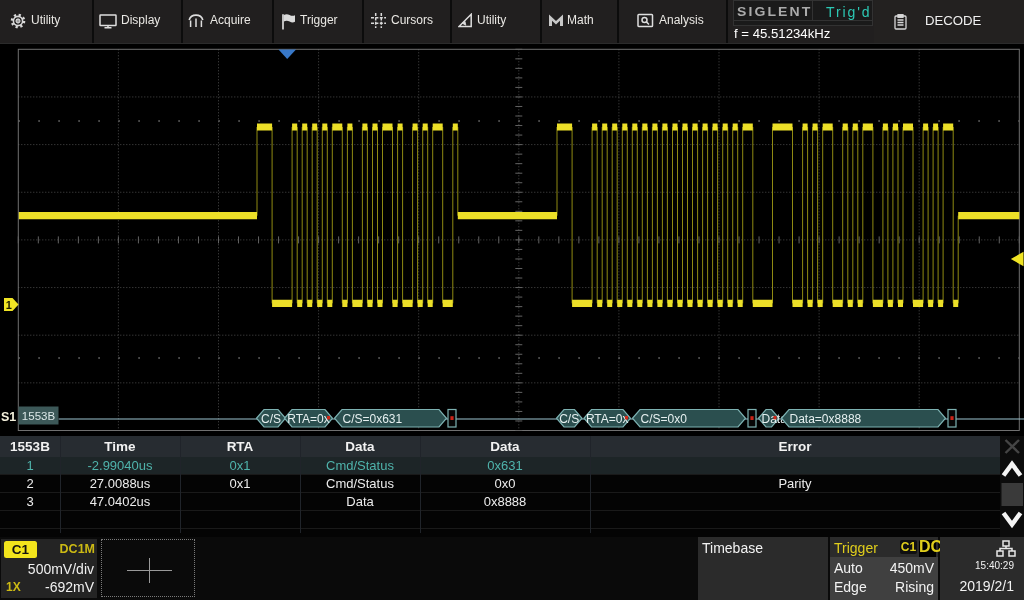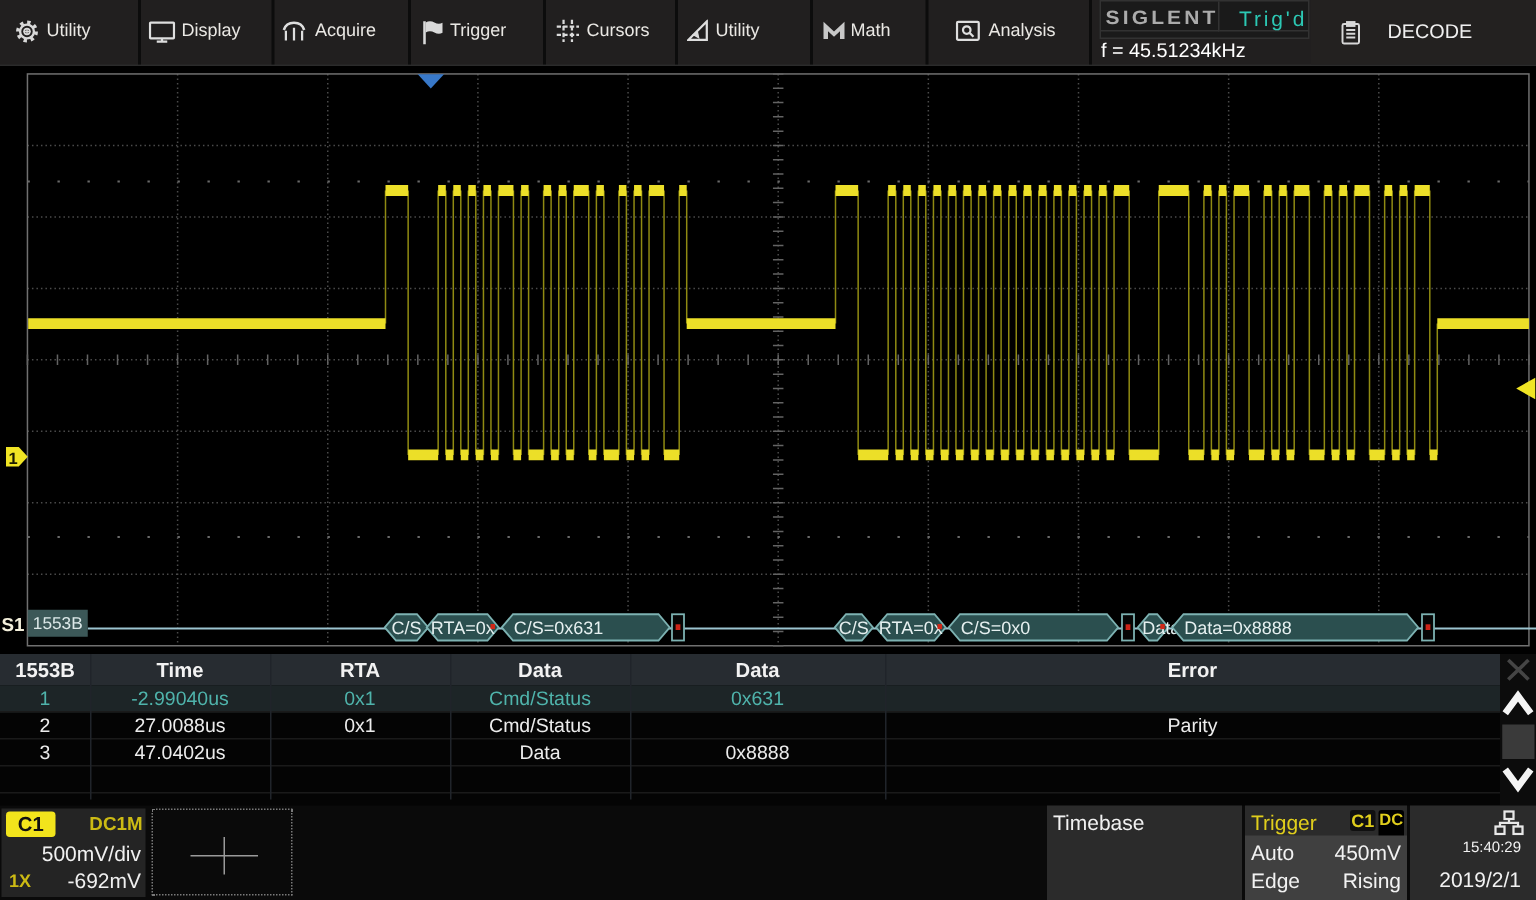--- a/index.html
+++ b/index.html
@@ -147,20 +147,21 @@
 <div class="tc" style="left:0px;top:21px;width:60px;height:18px;line-height:18px;color:#4fb3ab">1</div>
 <div class="tc" style="left:60px;top:21px;width:120px;height:18px;line-height:18px;color:#4fb3ab">-2.99040us</div>
 <div class="tc" style="left:180px;top:21px;width:120px;height:18px;line-height:18px;color:#4fb3ab">0x1</div>
 <div class="tc" style="left:300px;top:21px;width:120px;height:18px;line-height:18px;color:#4fb3ab">Cmd/Status</div>
 <div class="tc" style="left:420px;top:21px;width:170px;height:18px;line-height:18px;color:#4fb3ab">0x631</div>
 <div style="position:absolute;left:0;top:39px;width:1000px;height:18px;border-bottom:1px solid #1a1a1a"></div>
 <div class="tc" style="left:0px;top:39px;width:60px;height:18px;line-height:18px;color:#ececec">2</div>
 <div class="tc" style="left:60px;top:39px;width:120px;height:18px;line-height:18px;color:#ececec">27.0088us</div>
 <div class="tc" style="left:180px;top:39px;width:120px;height:18px;line-height:18px;color:#ececec">0x1</div>
 <div class="tc" style="left:300px;top:39px;width:120px;height:18px;line-height:18px;color:#ececec">Cmd/Status</div>
+<div class="tc" style="left:420px;top:39px;width:170px;height:18px;line-height:18px;color:#ececec">0x0</div>
 <div class="tc" style="left:590px;top:39px;width:410px;height:18px;line-height:18px;color:#ececec">Parity</div>
 <div style="position:absolute;left:0;top:57px;width:1000px;height:18px;border-bottom:1px solid #1a1a1a"></div>
 <div class="tc" style="left:0px;top:57px;width:60px;height:18px;line-height:18px;color:#ececec">3</div>
 <div class="tc" style="left:60px;top:57px;width:120px;height:18px;line-height:18px;color:#ececec">47.0402us</div>
 <div class="tc" style="left:300px;top:57px;width:120px;height:18px;line-height:18px;color:#ececec">Data</div>
 <div class="tc" style="left:420px;top:57px;width:170px;height:18px;line-height:18px;color:#ececec">0x8888</div>
 <div style="position:absolute;left:0;top:75px;width:1000px;height:18px;border-bottom:1px solid #1a1a1a"></div>
 <div style="position:absolute;left:60px;top:0;width:1px;height:97px;background:#20242a"></div>
 <div style="position:absolute;left:180px;top:0;width:1px;height:97px;background:#20242a"></div>
 <div style="position:absolute;left:300px;top:0;width:1px;height:97px;background:#20242a"></div>
@@ -186,21 +187,21 @@
 <div style="position:absolute;left:101px;top:2px;width:94px;height:58px;border:1px dotted #7a7a7a">
  <svg width="94" height="58">
         <path d="M25 30.5h45M47.5 18v25" stroke="#9a9a9a" stroke-width="1"></path>
       </svg></div>
 <div style="position:absolute;left:698px;top:0;width:130px;height:63px;background:#2b2b2b">
  <div style="position:absolute;left:4px;top:3px;font-size:14px;color:#f2f2f2">Timebase</div>
     </div>
 <div style="position:absolute;left:830px;top:0;width:108px;height:63px;background:#2b2b2b">
  <div style="position:absolute;left:4px;top:3px;font-size:14px;color:#e0ce1c">Trigger</div>
  <div style="position:absolute;left:70px;top:3px;width:17px;height:14px;background:#101010;border-radius:2px;color:#e0ce1c;font-size:12px;font-weight:bold;text-align:center;line-height:14px">C1</div>
- <div style="position:absolute;left:89px;top:3px;width:17px;height:26px;background:#000000;border-radius:2px;color:#e0ce1c;font-size:11px;font-weight:bold;text-align:center;line-height:14px">DC</div>
+ <div style="position:absolute;left:89px;top:3px;width:17px;height:26px;background:#000000;border-radius:2px;color:#e0ce1c;font-size:16px;font-weight:bold;text-align:center;line-height:14px">DC</div>
  <div style="position:absolute;left:0;top:20px;width:108px;height:43px;background:#404040">
   <div style="position:absolute;left:4px;top:3px;font-size:14px;color:#f2f2f2">Auto</div>
   <div style="position:absolute;right:4px;top:3px;font-size:14px;color:#f2f2f2">450mV</div>
   <div style="position:absolute;left:4px;top:22px;font-size:14px;color:#f2f2f2">Edge</div>
   <div style="position:absolute;right:4px;top:22px;font-size:14px;color:#f2f2f2">Rising</div>
  </div>
     </div>
 <div style="position:absolute;left:940px;top:0;width:84px;height:63px;background:#2b2b2b">
  <div style="position:absolute;right:8px;top:3px"><svg width="20" height="17" viewBox="0 0 20 17">
           <g stroke="#e8e8e8" fill="none" stroke-width="1.5">

